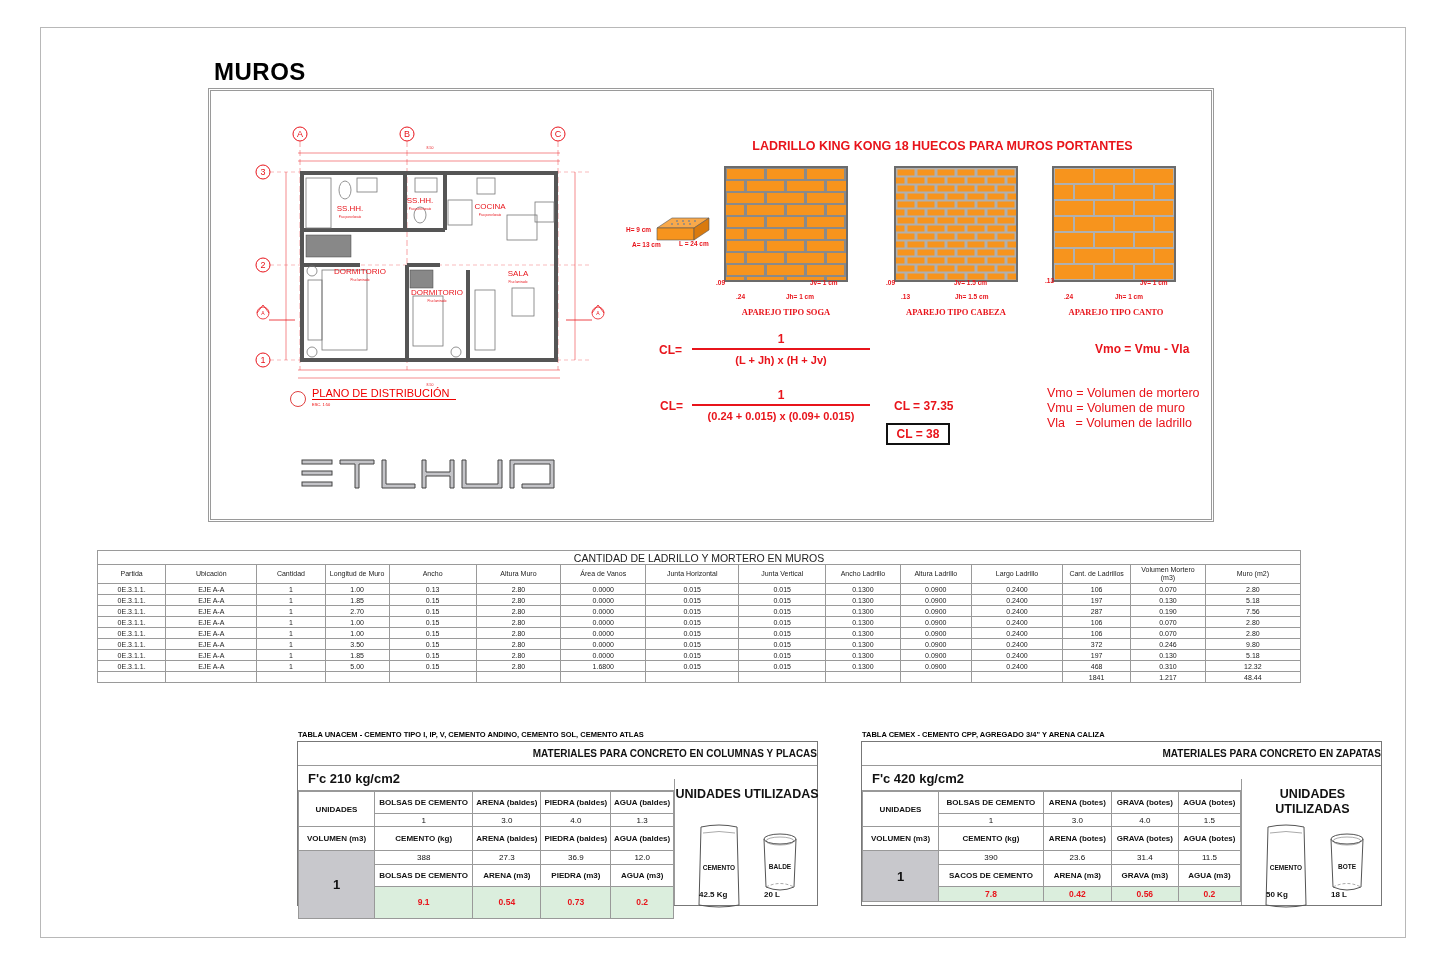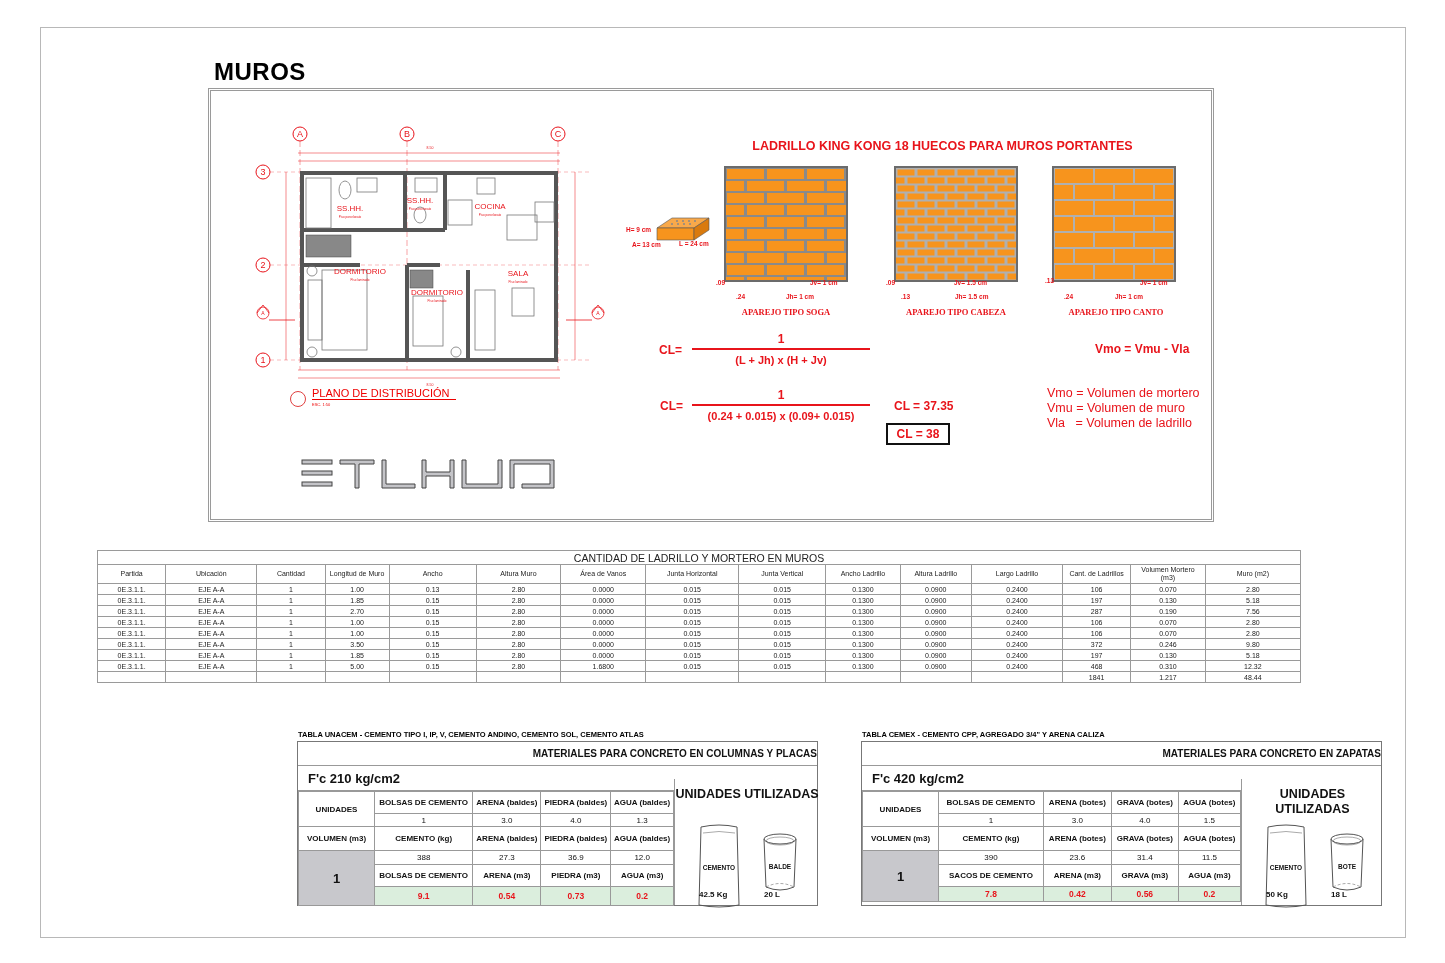--- a/index.html
+++ b/index.html
@@ -502,21 +502,21 @@
       <td>27.3</td>
       <td>36.9</td>
       <td>12.0</td>
     </tr>
     <tr style="height:22px;">
       <td class="b">BOLSAS DE CEMENTO</td>
       <td class="b">ARENA (m3)</td>
       <td class="b">PIEDRA (m3)</td>
       <td class="b">AGUA (m3)</td>
     </tr>
-    <tr style="height:19px;">
+    <tr style="height:32px;">
       <td class="res">9.1</td>
       <td class="res">0.54</td>
       <td class="res">0.73</td>
       <td class="res">0.2</td>
     </tr>
   </tbody>
     </table>
   <div class="units" style="left:376px;">
     <div class="utitle">UNIDADES UTILIZADAS</div>
     <svg width="145" height="140" viewBox="0 0 145 140" xmlns="http://www.w3.org/2000/svg">

